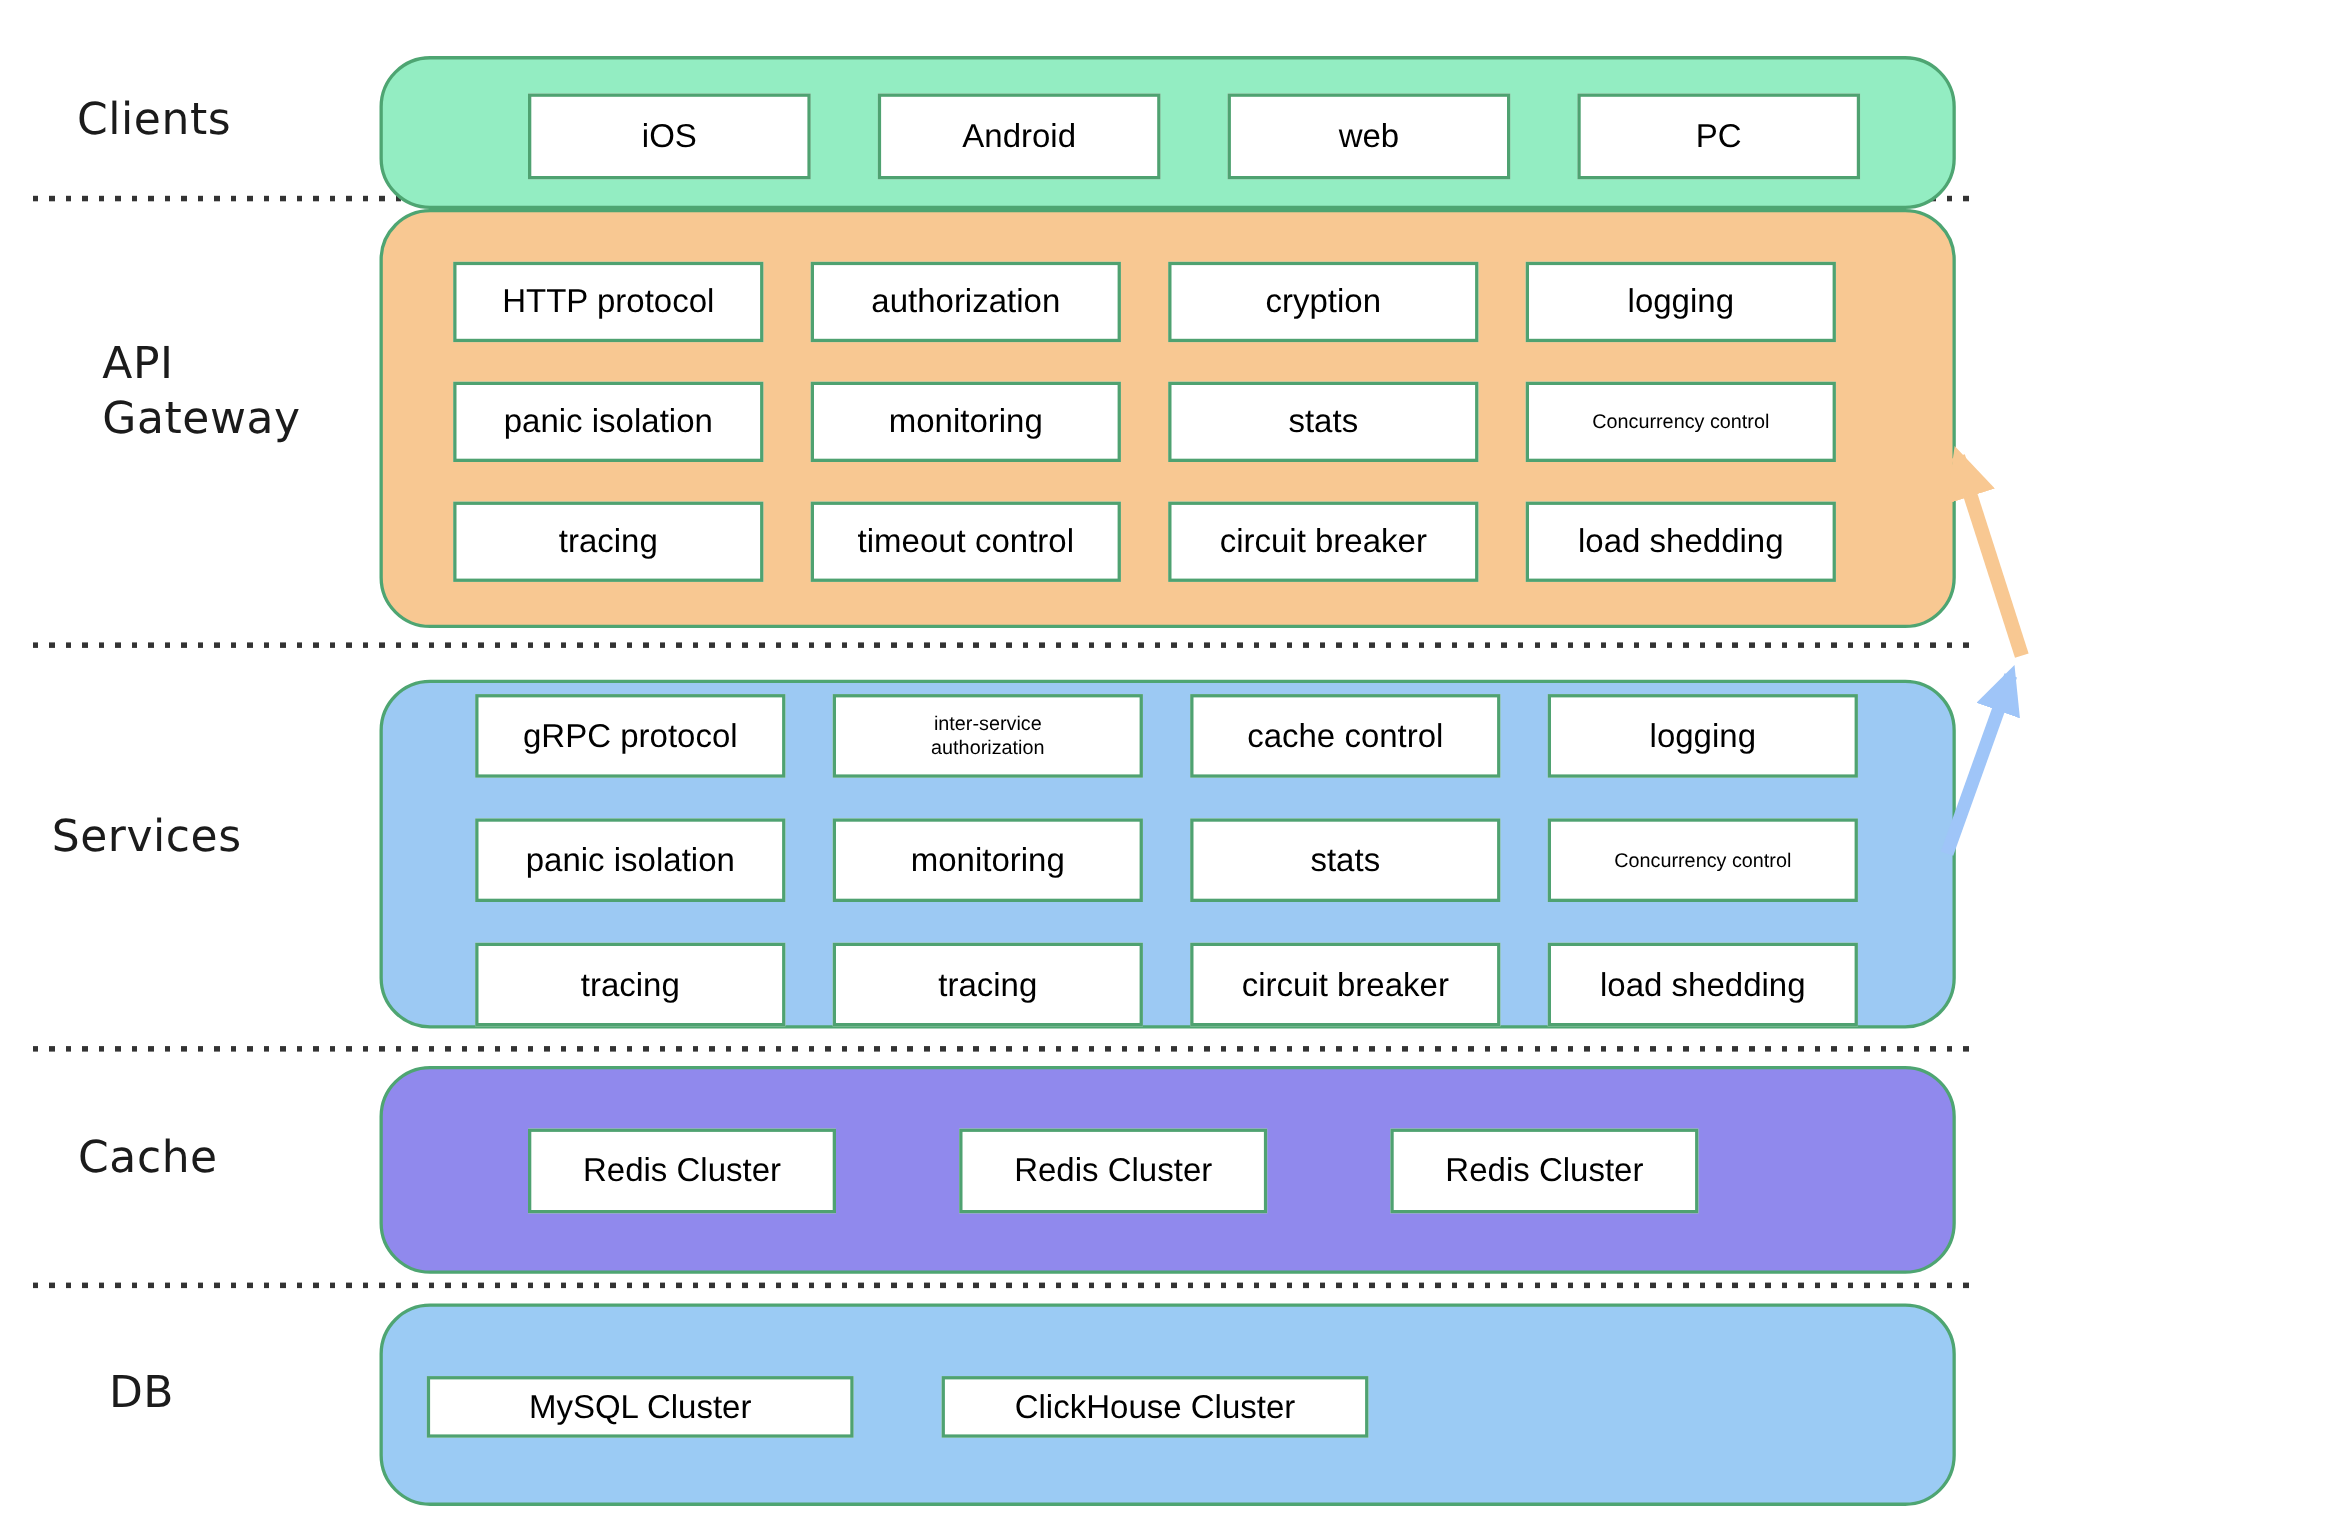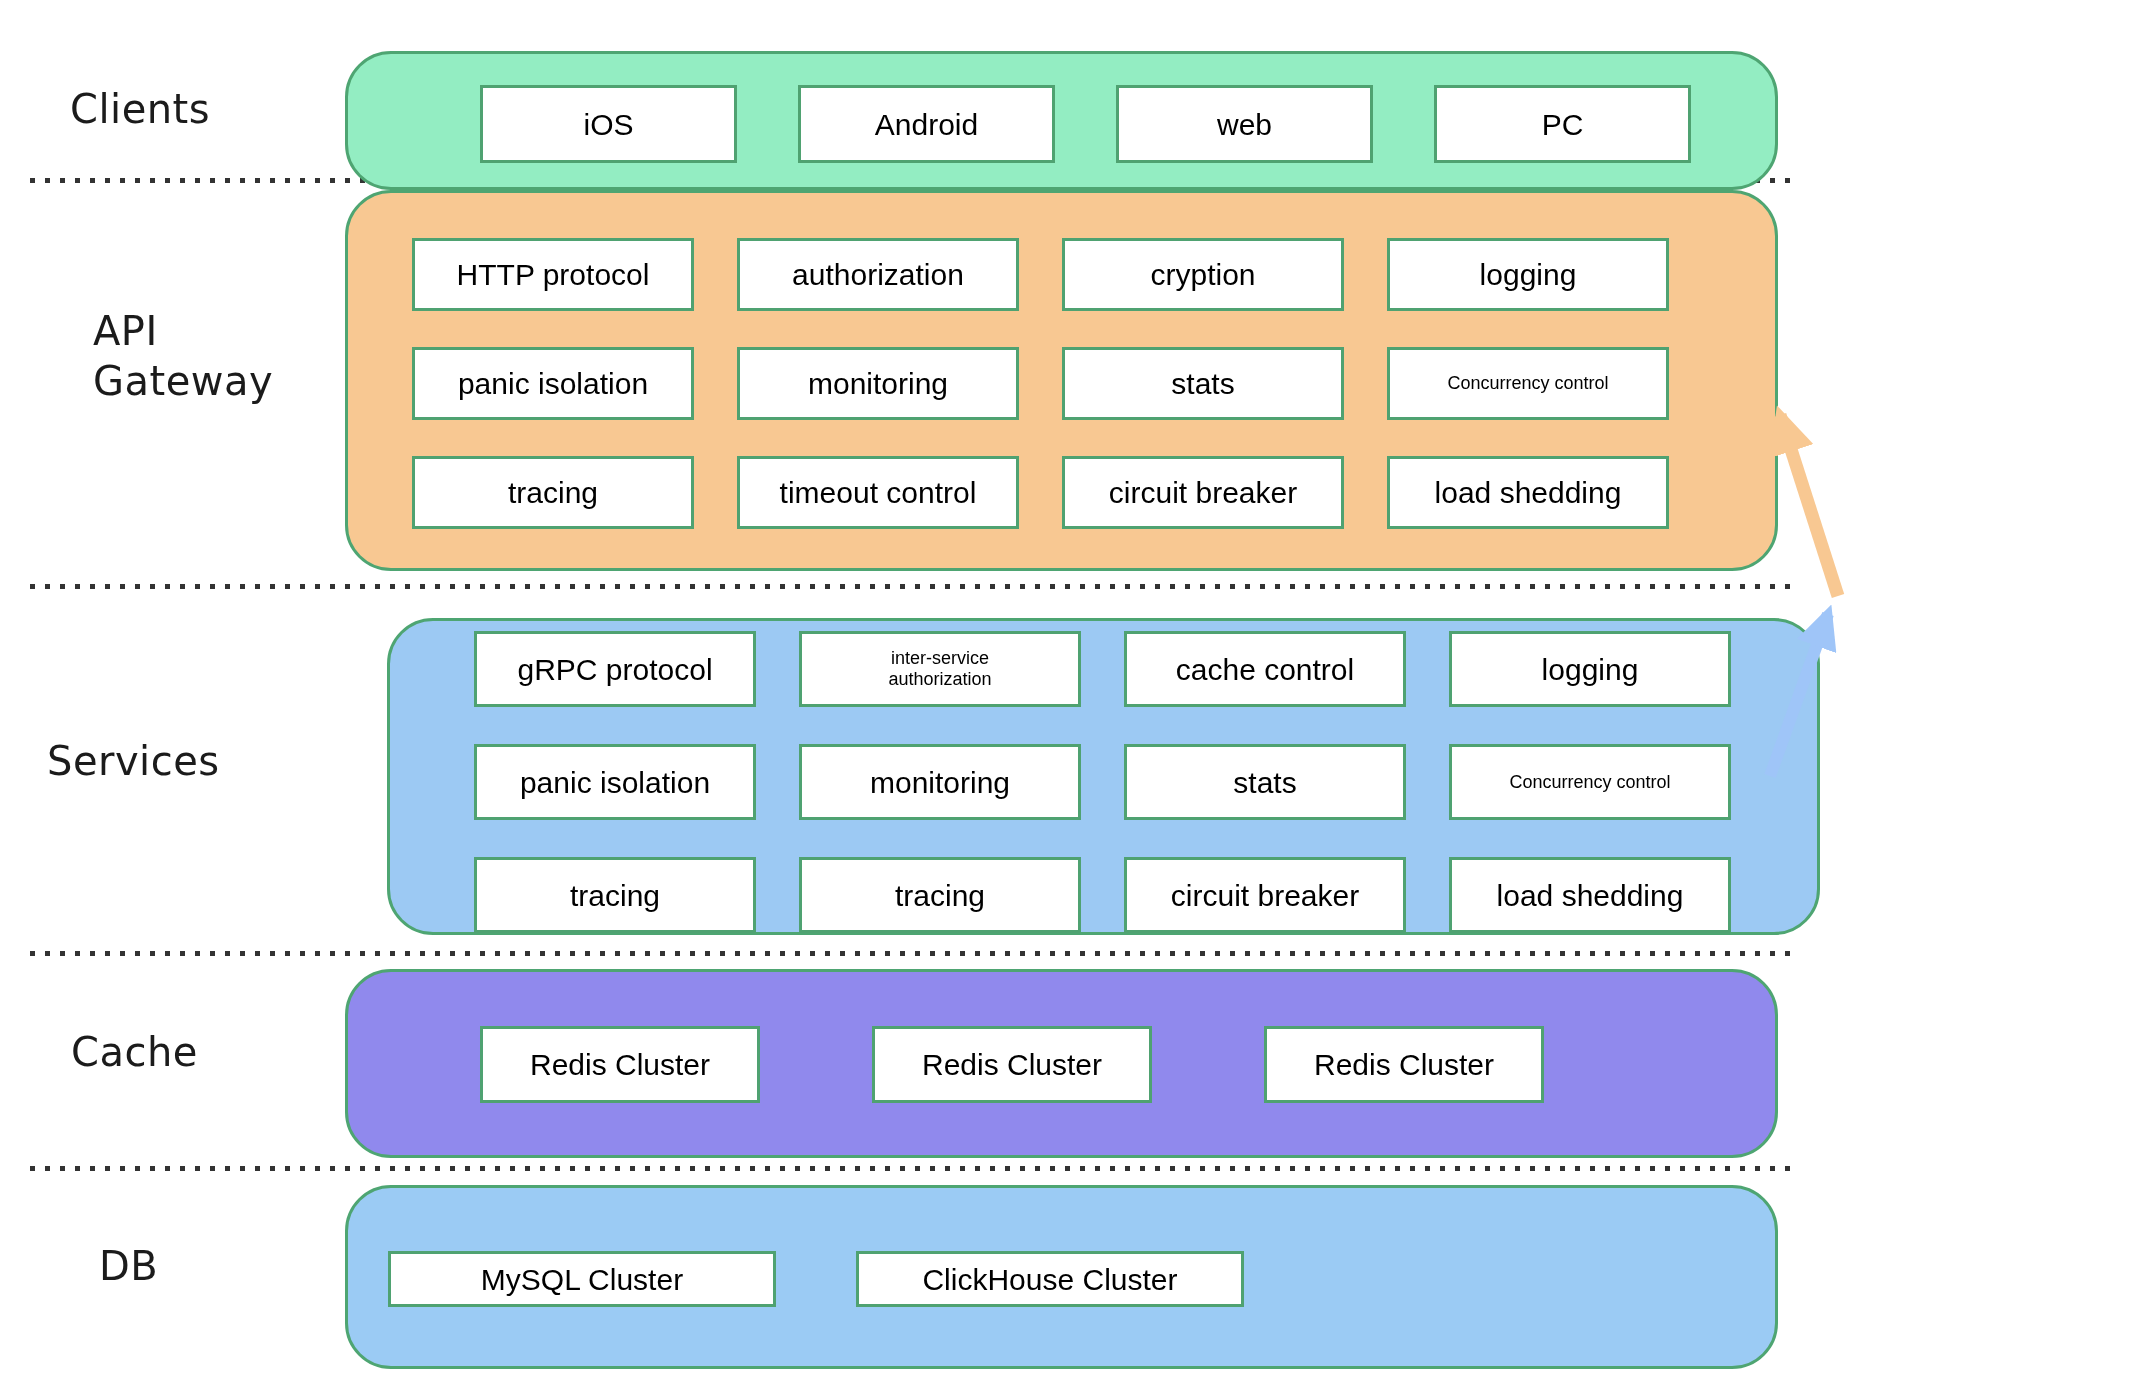--- a/index.html
+++ b/index.html
@@ -27,21 +27,21 @@
   
   .band{position:absolute;left:345px;width:1433px;box-sizing:border-box;
         border:3px solid var(--band-border);border-radius:46px;}
   .band-clients{top:23px;height:139px;background:var(--clients-fill);
         display:flex;gap:61px;padding:31px 0 0 132px;margin-top:28px;}
   .band-gateway{top:190px;height:381px;background:var(--gateway-fill);
         display:grid;grid-template-columns:repeat(4,282px);column-gap:43px;
         grid-auto-rows:73px;row-gap:36px;padding:45px 0 0 64px;}
   .band-services{top:618px;height:317px;background:var(--services-fill);
         display:grid;grid-template-columns:repeat(4,282px);column-gap:43px;
-        grid-auto-rows:76px;row-gap:37px;padding:10px 0 0 84px;margin-left:42px;}
+        grid-auto-rows:76px;row-gap:37px;padding:10px 0 0 84px;}
   .band-cache{top:969px;height:189px;background:var(--cache-fill);
         display:flex;gap:112px;padding:54px 0 0 132px;}
   .band-db{top:1185px;height:184px;background:var(--db-fill);
         display:flex;gap:80px;padding:63px 0 0 40px;}
 
   
   .box{box-sizing:border-box;background:#ffffff;border:3px solid var(--box-border);
        display:flex;align-items:center;justify-content:center;text-align:center;
        font-size:30px;line-height:1.1;color:#000;}
   .band-clients .box{width:257px;height:78px;flex:0 0 auto;}

